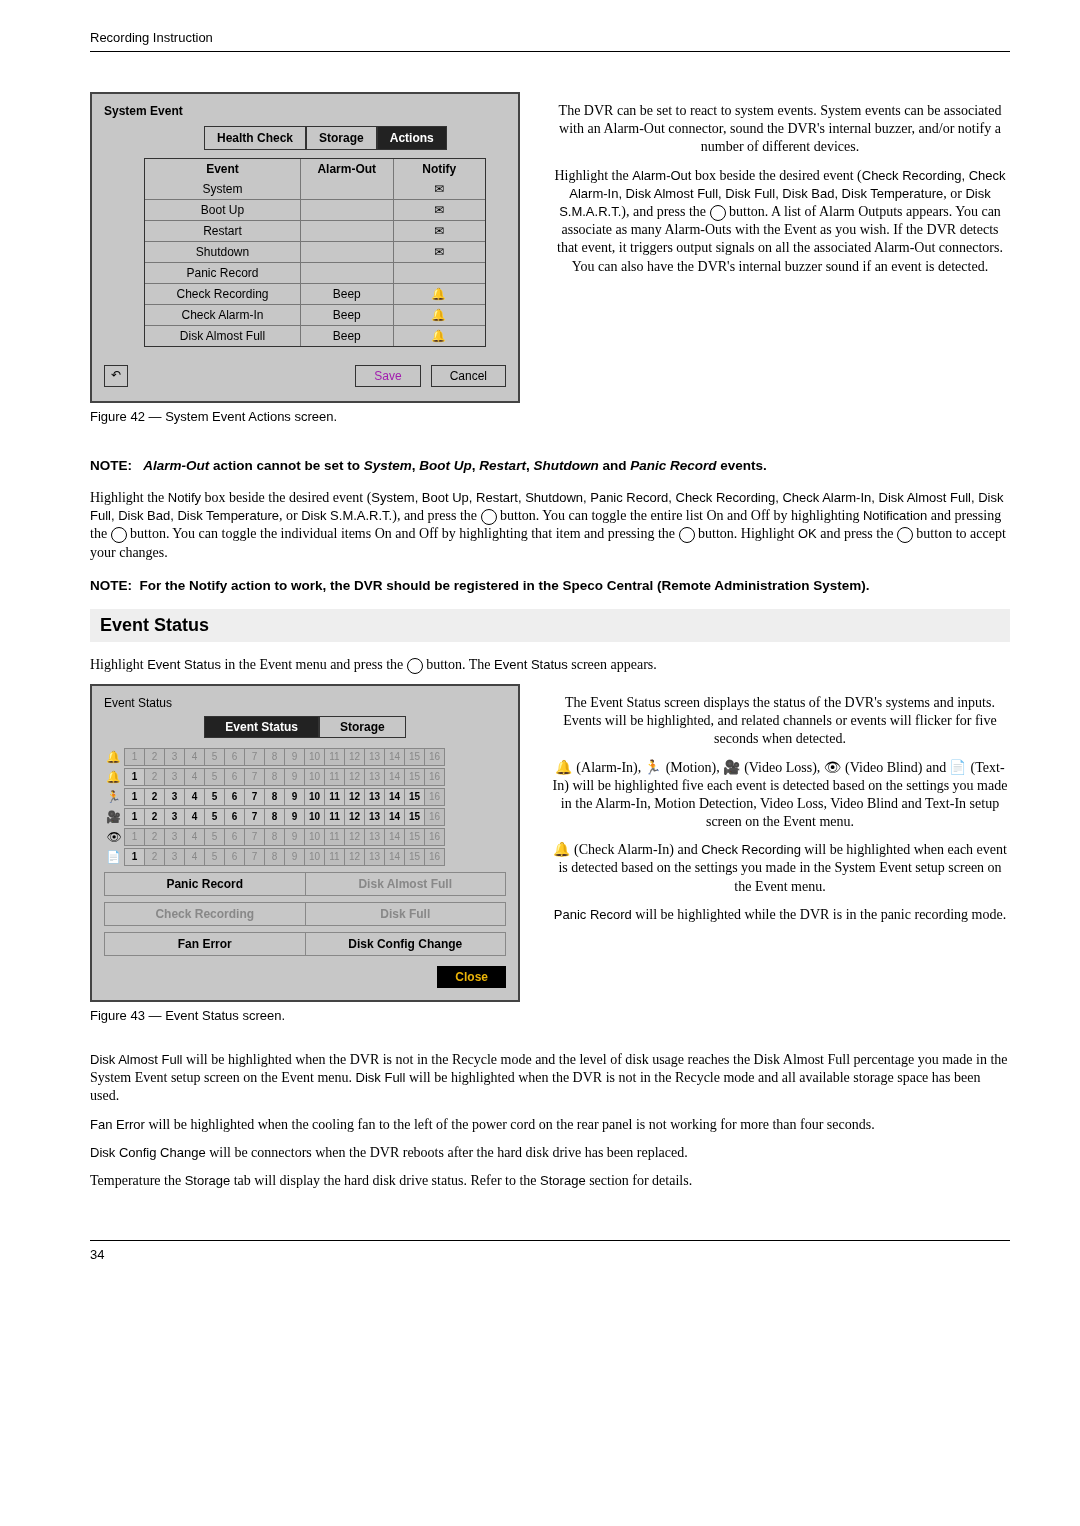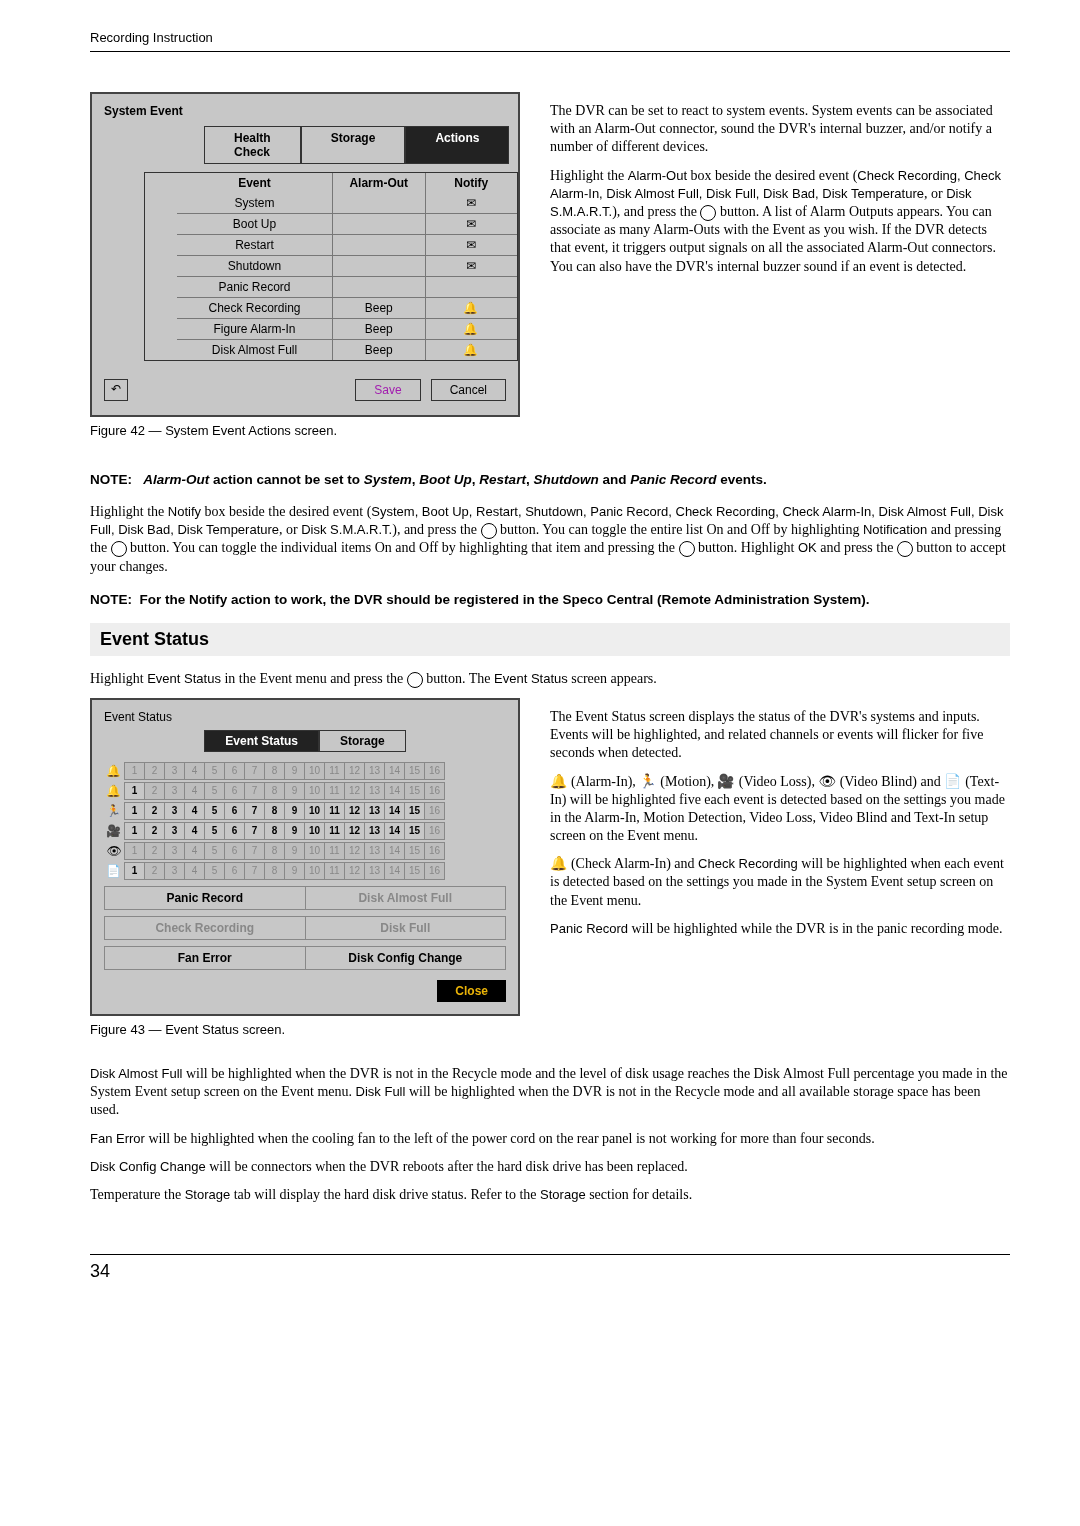--- a/index.html
+++ b/index.html
@@ -17,48 +17,48 @@
   }
   .header-line {
     border-bottom: 1px solid #000;
     padding-bottom: 6px;
     margin-bottom: 40px;
     font-family: Arial, Helvetica, sans-serif;
     font-size: 13px;
   }
   .row { display:flex; }
   .half-left  { width: 430px; margin-right:30px; }
-  .half-right { flex:1; }
+  .half-right { flex:1;text-align:center; }
   .figcap { font-family: Liberation Sans, sans-serif; font-size:13px; margin:6px 0 18px 0;}
   .bi   { font-weight:bold; font-style:italic; }
   .note { font-family: Arial,Helvetica,sans-serif; font-weight:bold; font-size:13.5px; margin:16px 0; }
   .section-title {
     background:#eeeeee;
     font-family: Arial,Helvetica,sans-serif;
     font-weight:bold;
     font-size:18px;
     padding:6px 10px;
     margin:14px 0 14px 0;
   }
   p.body { margin:10px 0; line-height:1.3; }
   .sans13 { font-family: Arial,Helvetica,sans-serif; font-size:13px;}
   .pagefoot{ position:relative; height:36px; }
   .pagefoot .line{ border-top:1px solid #000;}
-  .pagefoot .num{ font-family:Arial,Helvetica,sans-serif; font-size:18px; padding-top:6px;}
+  .pagefoot .num{ font-family:Arial,Helvetica,sans-serif; font-size:13px; padding-top:6px;}
 
   
   .panel {
     border:2px solid #444; background:#c7c7c7; padding:10px 12px 14px 12px;
     font-family: Arial,Helvetica,sans-serif; font-size:12px;
   }
   .panel .title { font-weight:bold; margin-bottom:8px; }
   .tabrow { display:flex; margin-left:100px; }
-  .tab { padding:4px 29px; border:1px solid #333; background:#c7c7c7; font-weight:bold; }
+  .tab { padding:4px 12px; border:1px solid #333; background:#c7c7c7; font-weight:bold; }
   .tab.active { background:#222; color:#fff; }
-  .grid { margin-top:8px; border:1px solid #333;padding-left:32px; }
+  .grid { margin-top:8px; border:1px solid #333; }
   .grow { display:flex; border-top:1px solid #777; }
   .grow:first-child{border-top:none;}
   .gcell { padding:3px 6px; border-right:1px solid #777; overflow:hidden; white-space:nowrap;}
   .gcell:last-child{border-right:none;}
   .c-event{ width:180px; text-align:center;}
   .c-ao   { width:100px; text-align:center;}
   .c-not  { width:100px; text-align:center;}
   .ghead { font-weight:bold; background:#c7c7c7;}
   .btnrow { display:flex; justify-content:flex-end; gap:10px; margin-top:18px;}
   .pbtn { border:1px solid #333; background:#c7c7c7; padding:3px 18px; }
@@ -143,21 +143,21 @@
                 <div class="gcell c-event">Panic Record</div>
                 <div class="gcell c-ao"></div>
                 <div class="gcell c-not"></div>
               </div>
               <div class="grow">
                 <div class="gcell c-event">Check Recording</div>
                 <div class="gcell c-ao">Beep</div>
                 <div class="gcell c-not">🔔</div>
               </div>
               <div class="grow">
-                <div class="gcell c-event">Figure Alarm-In</div>
+                <div class="gcell c-event">Check Alarm-In</div>
                 <div class="gcell c-ao">Beep</div>
                 <div class="gcell c-not">🔔</div>
               </div>
               <div class="grow">
                 <div class="gcell c-event">Disk Almost Full</div>
                 <div class="gcell c-ao">Beep</div>
                 <div class="gcell c-not">🔔</div>
               </div>
             </div>
         </div>

